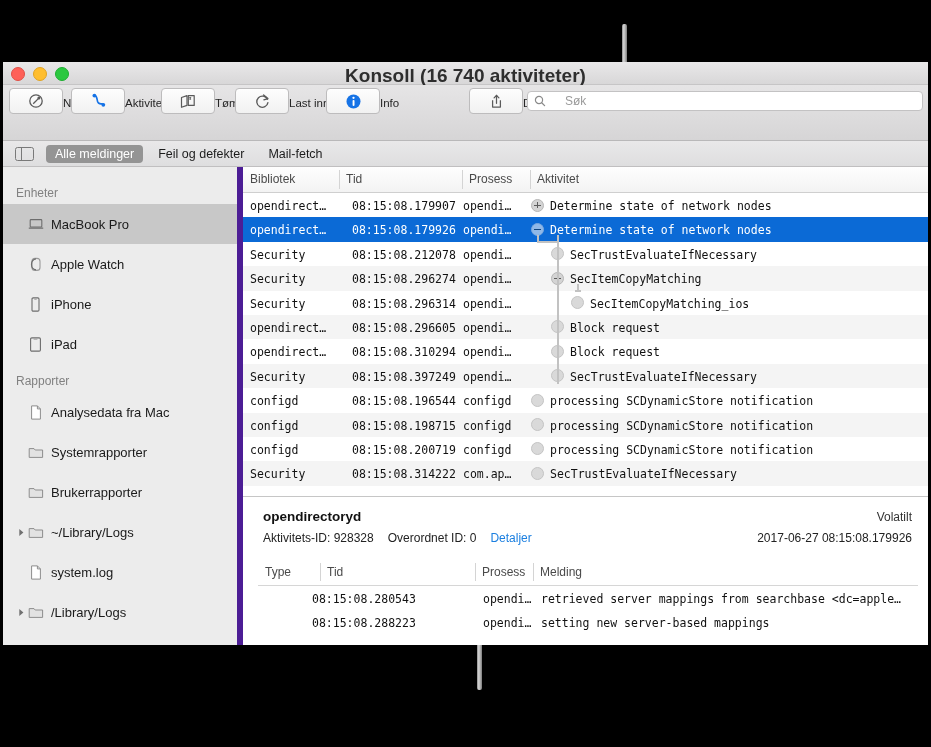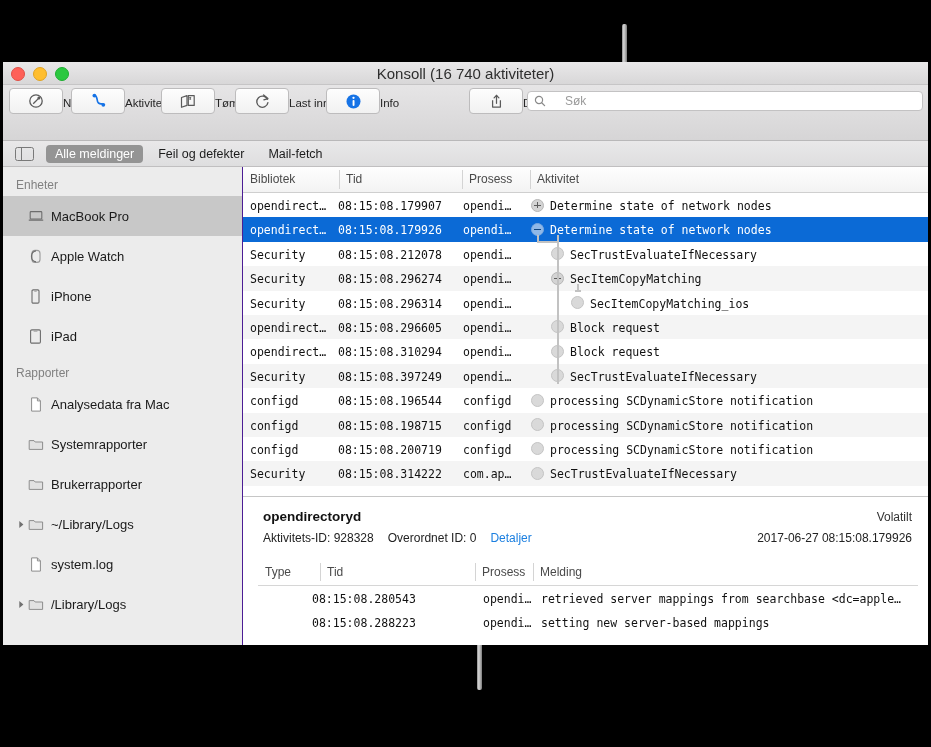--- a/index.html
+++ b/index.html
@@ -41,23 +41,23 @@
     border-bottom: 1px solid #c6c5c6;
   }
   .lights { position: absolute; left: 8px; top: 5px; display: flex; gap: 8px; }
   .light { width: 12px; height: 12px; border-radius: 50%; }
   .light.red { background: #fe6058; border: 0.5px solid #e04f46; }
   .light.yellow { background: #ffbe2f; border: 0.5px solid #e0a324; }
   .light.green { background: #2bc840; border: 0.5px solid #1eaf31; }
   #window-title {
     position: absolute; left: 0; right: 0; top: 3px;
     text-align: center;
-    font-size: 15px;
+    font-size: 19px;
     color: #2e2e2e;
-    font-weight: 400;
+    font-weight: 700;
   }
 
   
   #toolbar {
     position: relative;
     height: 55px;
     background: linear-gradient(to bottom, #e6e5e6, #d6d5d6);
     border-bottom: 1px solid #b9b8b9;
   }
   .tb-item {
@@ -143,23 +143,23 @@
   #content {
     position: relative;
     height: 480px;
     display: flex;
   }
 
   
   #sidebar {
     width: 240px;
     background: #ececec;
-    border-right: 1px solid #4c1d95;
+    border-right: 6px solid #4c1d95;
     box-sizing: border-box;
-    padding-top: 8px;
+    padding-top: 16px;
     flex: 0 0 240px;
   }
   .sb-header {
     font-size: 12px;
     color: #818181;
     padding: 3px 0 4px 13px;
   }
   .sb-item {
     height: 40px;
     display: flex;
@@ -231,21 +231,21 @@
   }
   .log-row.alt { background: #f4f4f4; }
   .log-row.sel { background: #0b6ad6; color: #ffffff; }
   .cell {
     position: absolute;
     top: 6px;
     white-space: nowrap;
     overflow: hidden;
   }
   .c-lib { left: 7px; }
-  .c-time { left: 95px; }
+  .c-time { left: 109px; }
   .c-proc { left: 220px; }
 
   
   #detail {
     flex: 0 0 151px;
     border-top: 1px solid #c6c6c6;
     background: #ffffff;
     position: relative;
     box-sizing: border-box;
   }

